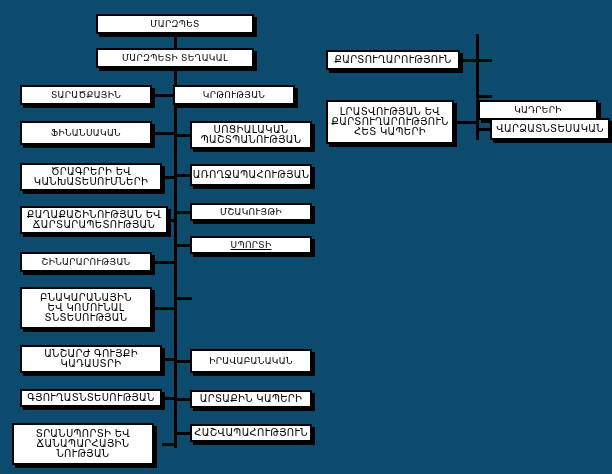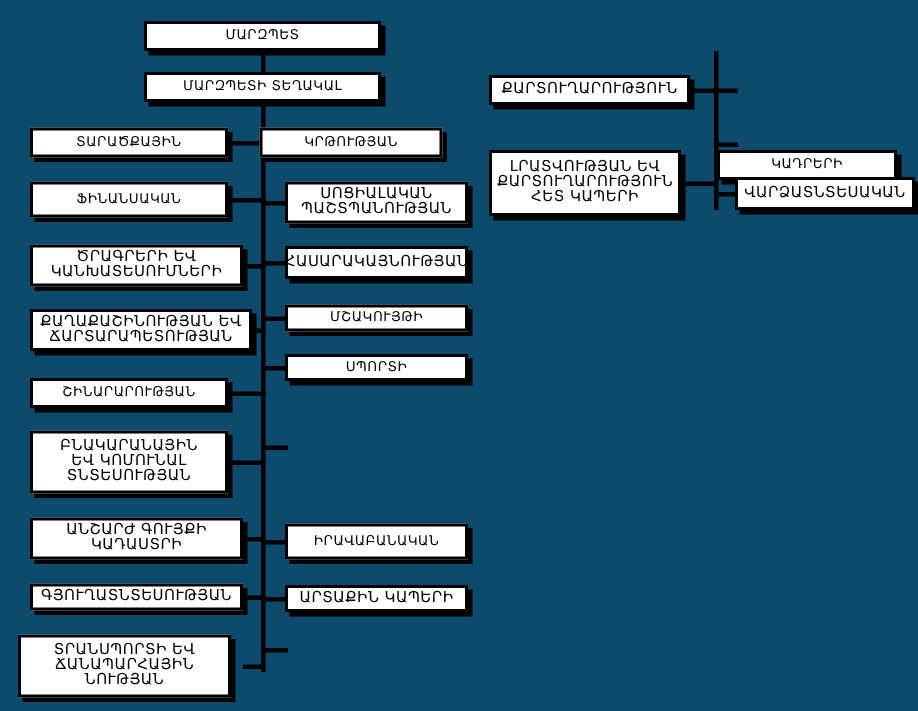--- a/index.html
+++ b/index.html
@@ -96,25 +96,26 @@
   <div class="box small" style="left:20px; top:345px; width:142px; height:28px;">ԱՆՇԱՐԺ ԳՈՒՅՔԻ
 ԿԱԴԱՍՏՐԻ</div>
   <div class="box small" style="left:20px; top:389px; width:142px; height:18px;">ԳՅՈՒՂԱՏՆՏԵՍՈՒԹՅԱՆ</div>
   <div class="box small" style="left:12px; top:423px; width:142px; height:42px;">ՏՐԱՆՍՊՈՐՏԻ ԵՎ
 ՃԱՆԱՊԱՐՀԱՅԻՆ
 ՆՈՒԹՅԱՆ</div>
 
   <div class="box" style="left:173px; top:85px; width:122px; height:20px;">ԿՐԹՈՒԹՅԱՆ</div>
   <div class="box small" style="left:190px; top:121px; width:122px; height:28px;">ՍՈՑԻԱԼԱԿԱՆ
 ՊԱՇՏՊԱՆՈՒԹՅԱՆ</div>
-  <div class="box small" style="left:190px; top:164px; width:122px; height:22px;">ՀԱՍԱՐԱԿԱՅՆՈՒԹՅԱՆ</div>
+  <div class="box small" style="left:190px; top:164px; width:122px; height:22px;">ԱՌՈՂՋԱՊԱՀՈՒԹՅԱՆ</div>
   <div class="box" style="left:190px; top:203px; width:122px; height:18px;">ՄՇԱԿՈՒՅԹԻ</div>
-  <div class="box" style="left:190px; top:236px; width:122px; height:18px;">ՍՊՈՐՏԻ</div>
+  <div class="box" style="left:190px; top:236px; width:122px; height:18px;text-decoration:underline;">ՍՊՈՐՏԻ</div>
   <div class="box" style="left:190px; top:349px; width:122px; height:24px;">ԻՐԱՎԱԲԱՆԱԿԱՆ</div>
   <div class="box small" style="left:190px; top:390px; width:122px; height:18px;">ԱՐՏԱՔԻՆ ԿԱՊԵՐԻ</div>
+  <div class="box small" style="left:190px; top:424px; width:122px; height:18px;">ՀԱՇՎԱՊԱՀՈՒԹՅՈՒՆ</div>
 
   <div class="box small" style="left:326px; top:50px; width:134px; height:20px;">ՔԱՐՏՈՒՂԱՐՈՒԹՅՈՒՆ</div>
   <div class="box small" style="left:326px; top:100px; width:128px; height:44px;">ԼՐԱՏՎՈՒԹՅԱՆ ԵՎ
 ՔԱՐՏՈՒՂԱՐՈՒԹՅՈՒՆ
 ՀԵՏ ԿԱՊԵՐԻ</div>
 
   <div class="box" style="left:478px; top:86px; width:120px; height:20px;margin-top:14px;">ԿԱԴՐԵՐԻ</div>
   <div class="box small" style="left:490px; top:118px; width:120px; height:22px;">ՎԱՐՁԱՏՆՏԵՍԱԿԱՆ</div>
 
 </div>

